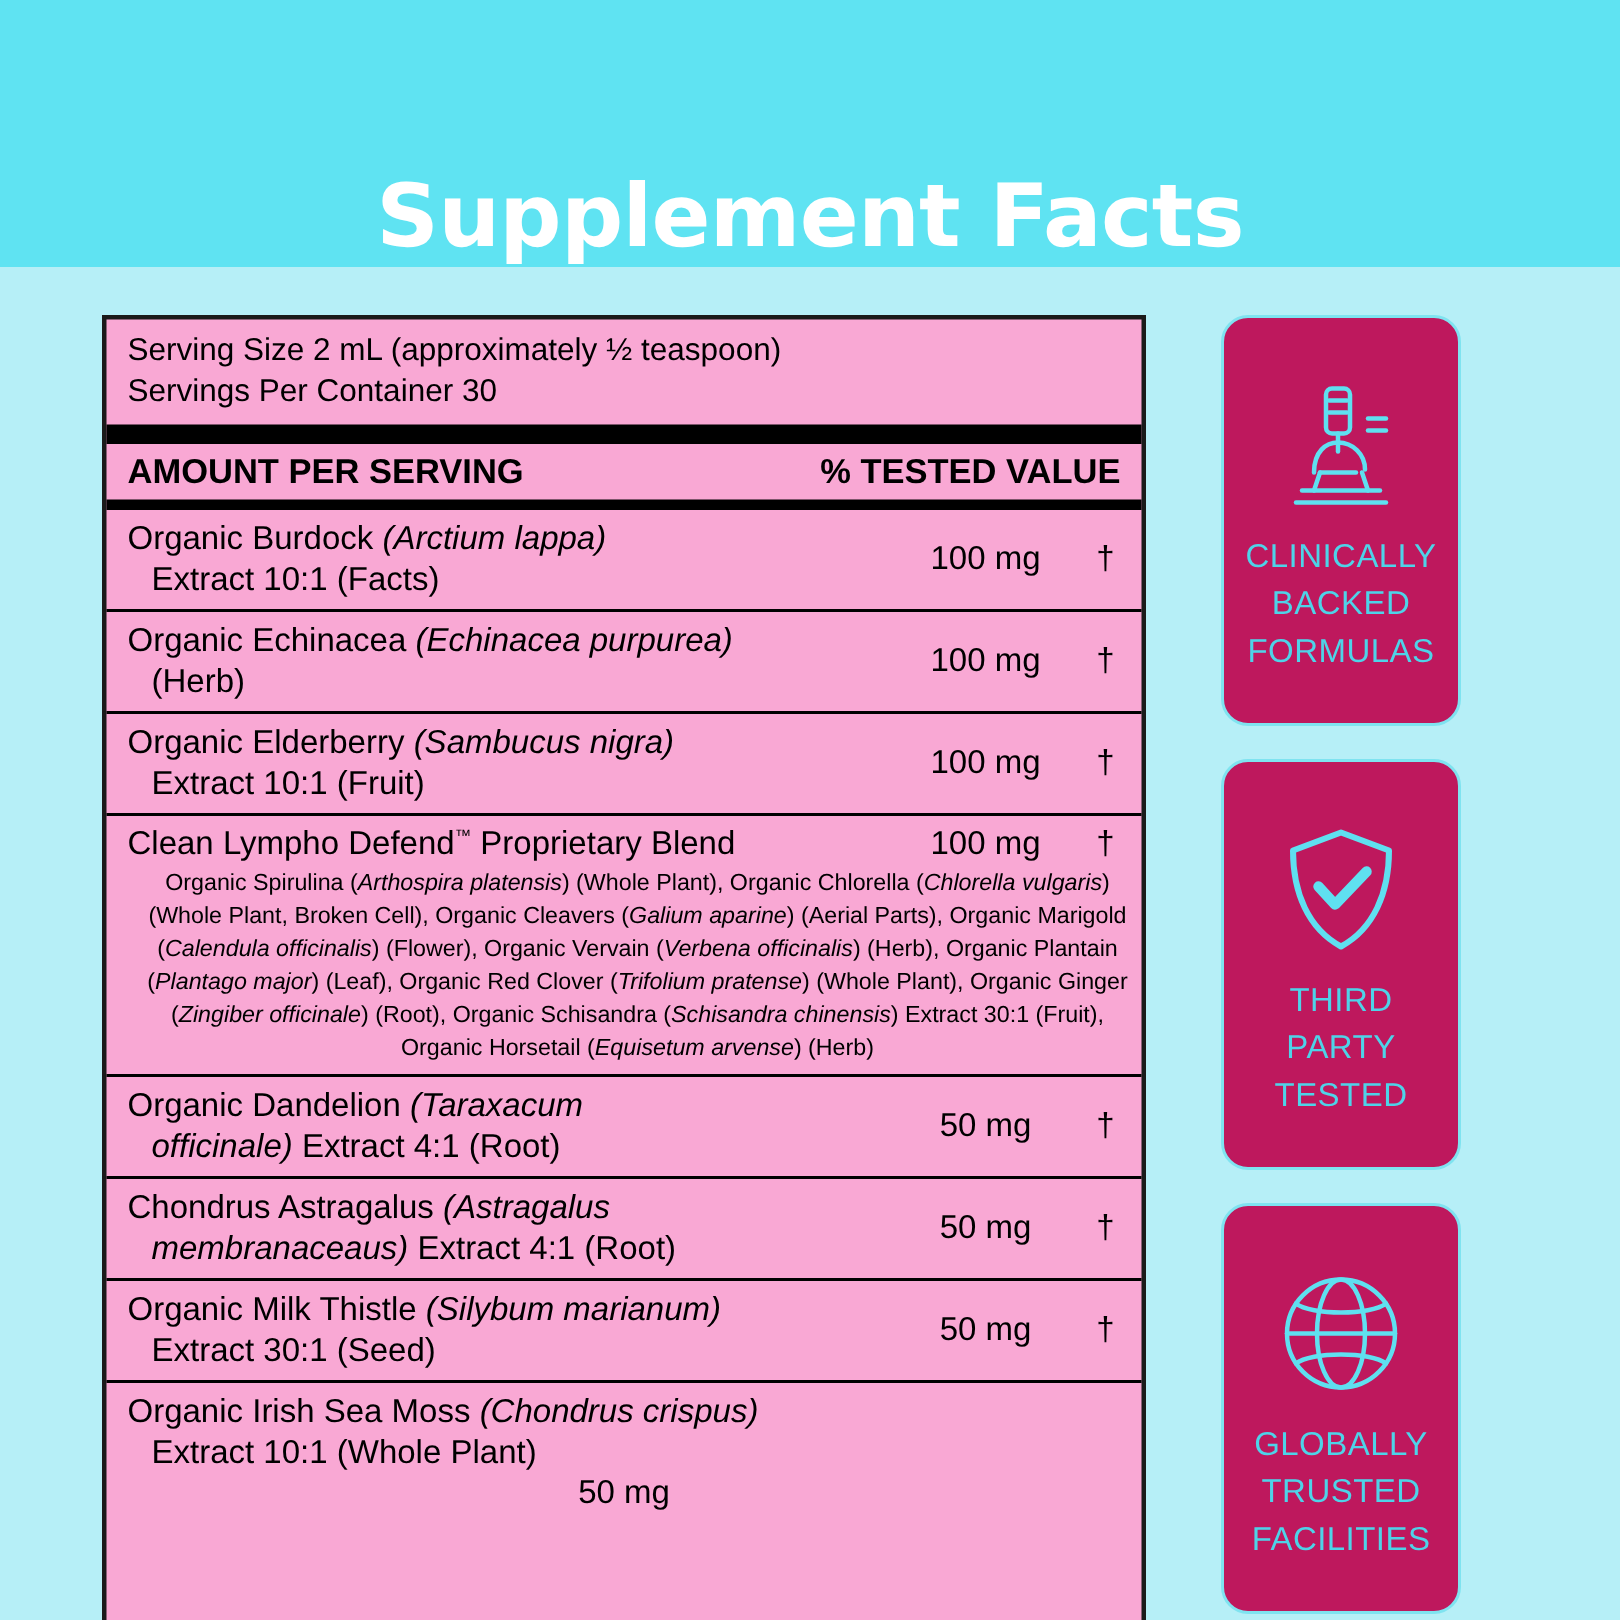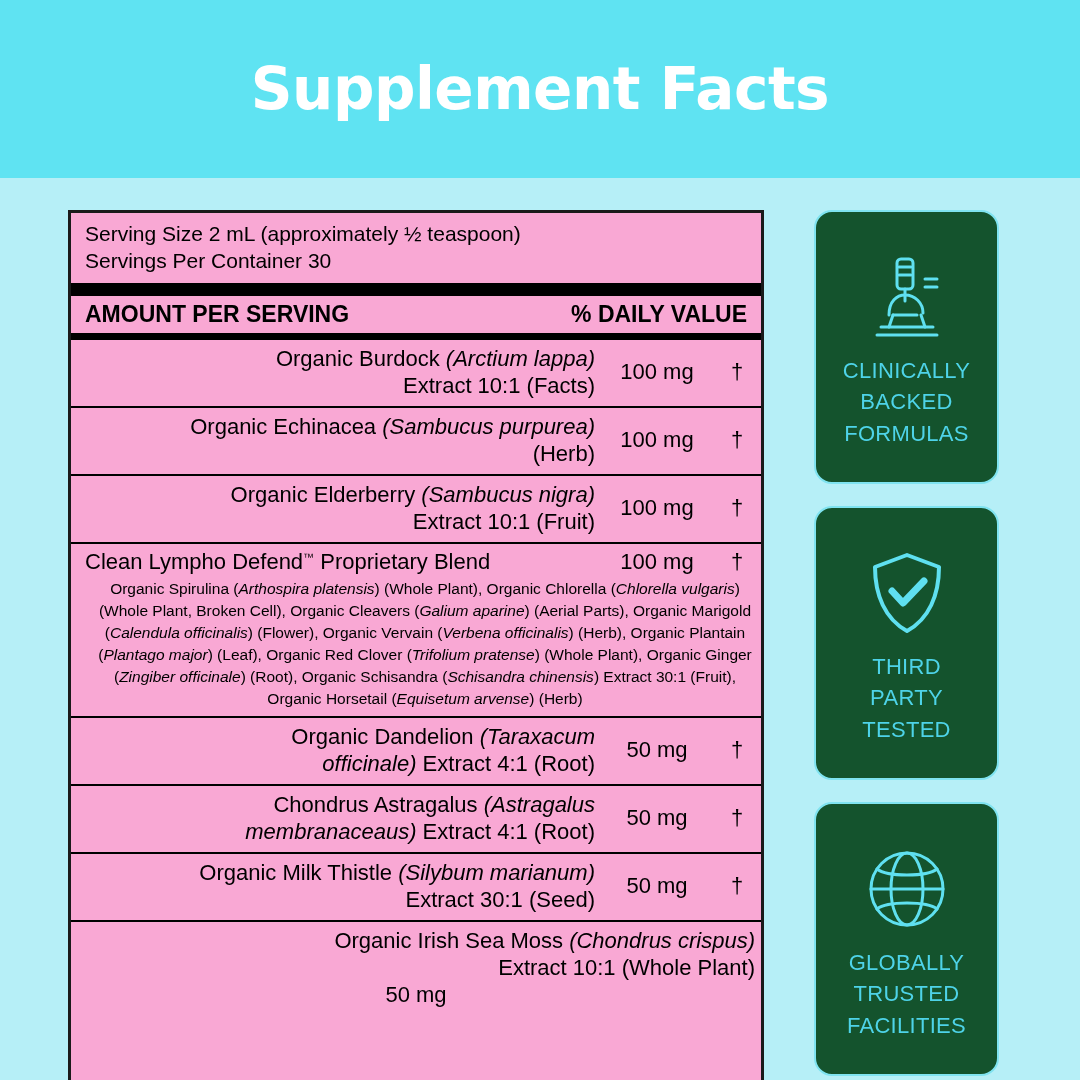--- a/index.html
+++ b/index.html
@@ -20,21 +20,21 @@
     background: #b6eff7;
   }
   
   .header {
     position: absolute;
     left: 0; top: 0;
     width: 1080px;
     height: 178px;
     background: #5fe3f2;
     display: flex;
-    align-items: center;
+    align-items: flex-end;
     justify-content: center;
   }
   .header-title {
     color: #ffffff;
     font-size: 58px;
     font-weight: bold;
     letter-spacing: -0.5px;
     font-family: "DejaVu Sans", sans-serif;
   }
   
@@ -83,21 +83,20 @@
   }
   .ing-row:last-child {
     border-bottom: none;
     flex-direction: column;
   }
   .ing-name {
     flex: 1 1 auto;
     font-size: 22px;
     line-height: 1.25;
     padding: 0 6px 0 14px;
-    text-align: right;
   }
   .ing-name .indent {
     display: block;
     padding-left: 16px;
   }
   .ing-amt {
     flex: 0 0 112px;
     font-size: 22px;
     text-align: center;
     align-self: center;
@@ -158,25 +157,25 @@
   .badges {
     position: absolute;
     left: 814px;
     top: 210px;
     width: 196px;
     display: flex;
     flex-direction: column;
     gap: 22px;
   }
   .badge {
-    width: 185px;
+    width: 160px;
     height: 274px;
     border: 2px solid #7fe3f0;
     border-radius: 18px;
-    background: #14532d;
+    background: #be185d;
     display: flex;
     flex-direction: column;
     align-items: center;
     justify-content: center;
     box-sizing: border-box;
     padding: 10px 6px;
   }
   .badge-icon {
     width: 104px;
     height: 104px;
@@ -206,39 +205,39 @@
 
     <div class="serving-info">
       <div>Serving Size 2 mL (approximately ½ teaspoon)</div>
       <div>Servings Per Container 30</div>
     </div>
 
     <div class="bar-thick"></div>
 
     <div class="amount-row">
       <span>AMOUNT PER SERVING</span>
-      <span>% DAILY VALUE</span>
+      <span>% TESTED VALUE</span>
     </div>
 
     <div class="bar-med"></div>
 
     <div class="rows">
 
       <div class="ing-row">
         <div class="ing-name">
           <span>Organic Burdock </span><span class="ital">(Arctium lappa)</span>
           <span class="indent">Extract 10:1 (Facts)</span>
         </div>
         <div class="ing-amt">100 mg</div>
         <div class="ing-dv">†</div>
       </div>
 
       <div class="ing-row">
         <div class="ing-name">
-          <span>Organic Echinacea </span><span class="ital">(Sambucus purpurea)</span>
+          <span>Organic Echinacea </span><span class="ital">(Echinacea purpurea)</span>
           <span class="indent">(Herb)</span>
         </div>
         <div class="ing-amt">100 mg</div>
         <div class="ing-dv">†</div>
       </div>
 
       <div class="ing-row">
         <div class="ing-name">
           <span>Organic Elderberry </span><span class="ital">(Sambucus nigra)</span>
           <span class="indent">Extract 10:1 (Fruit)</span>

